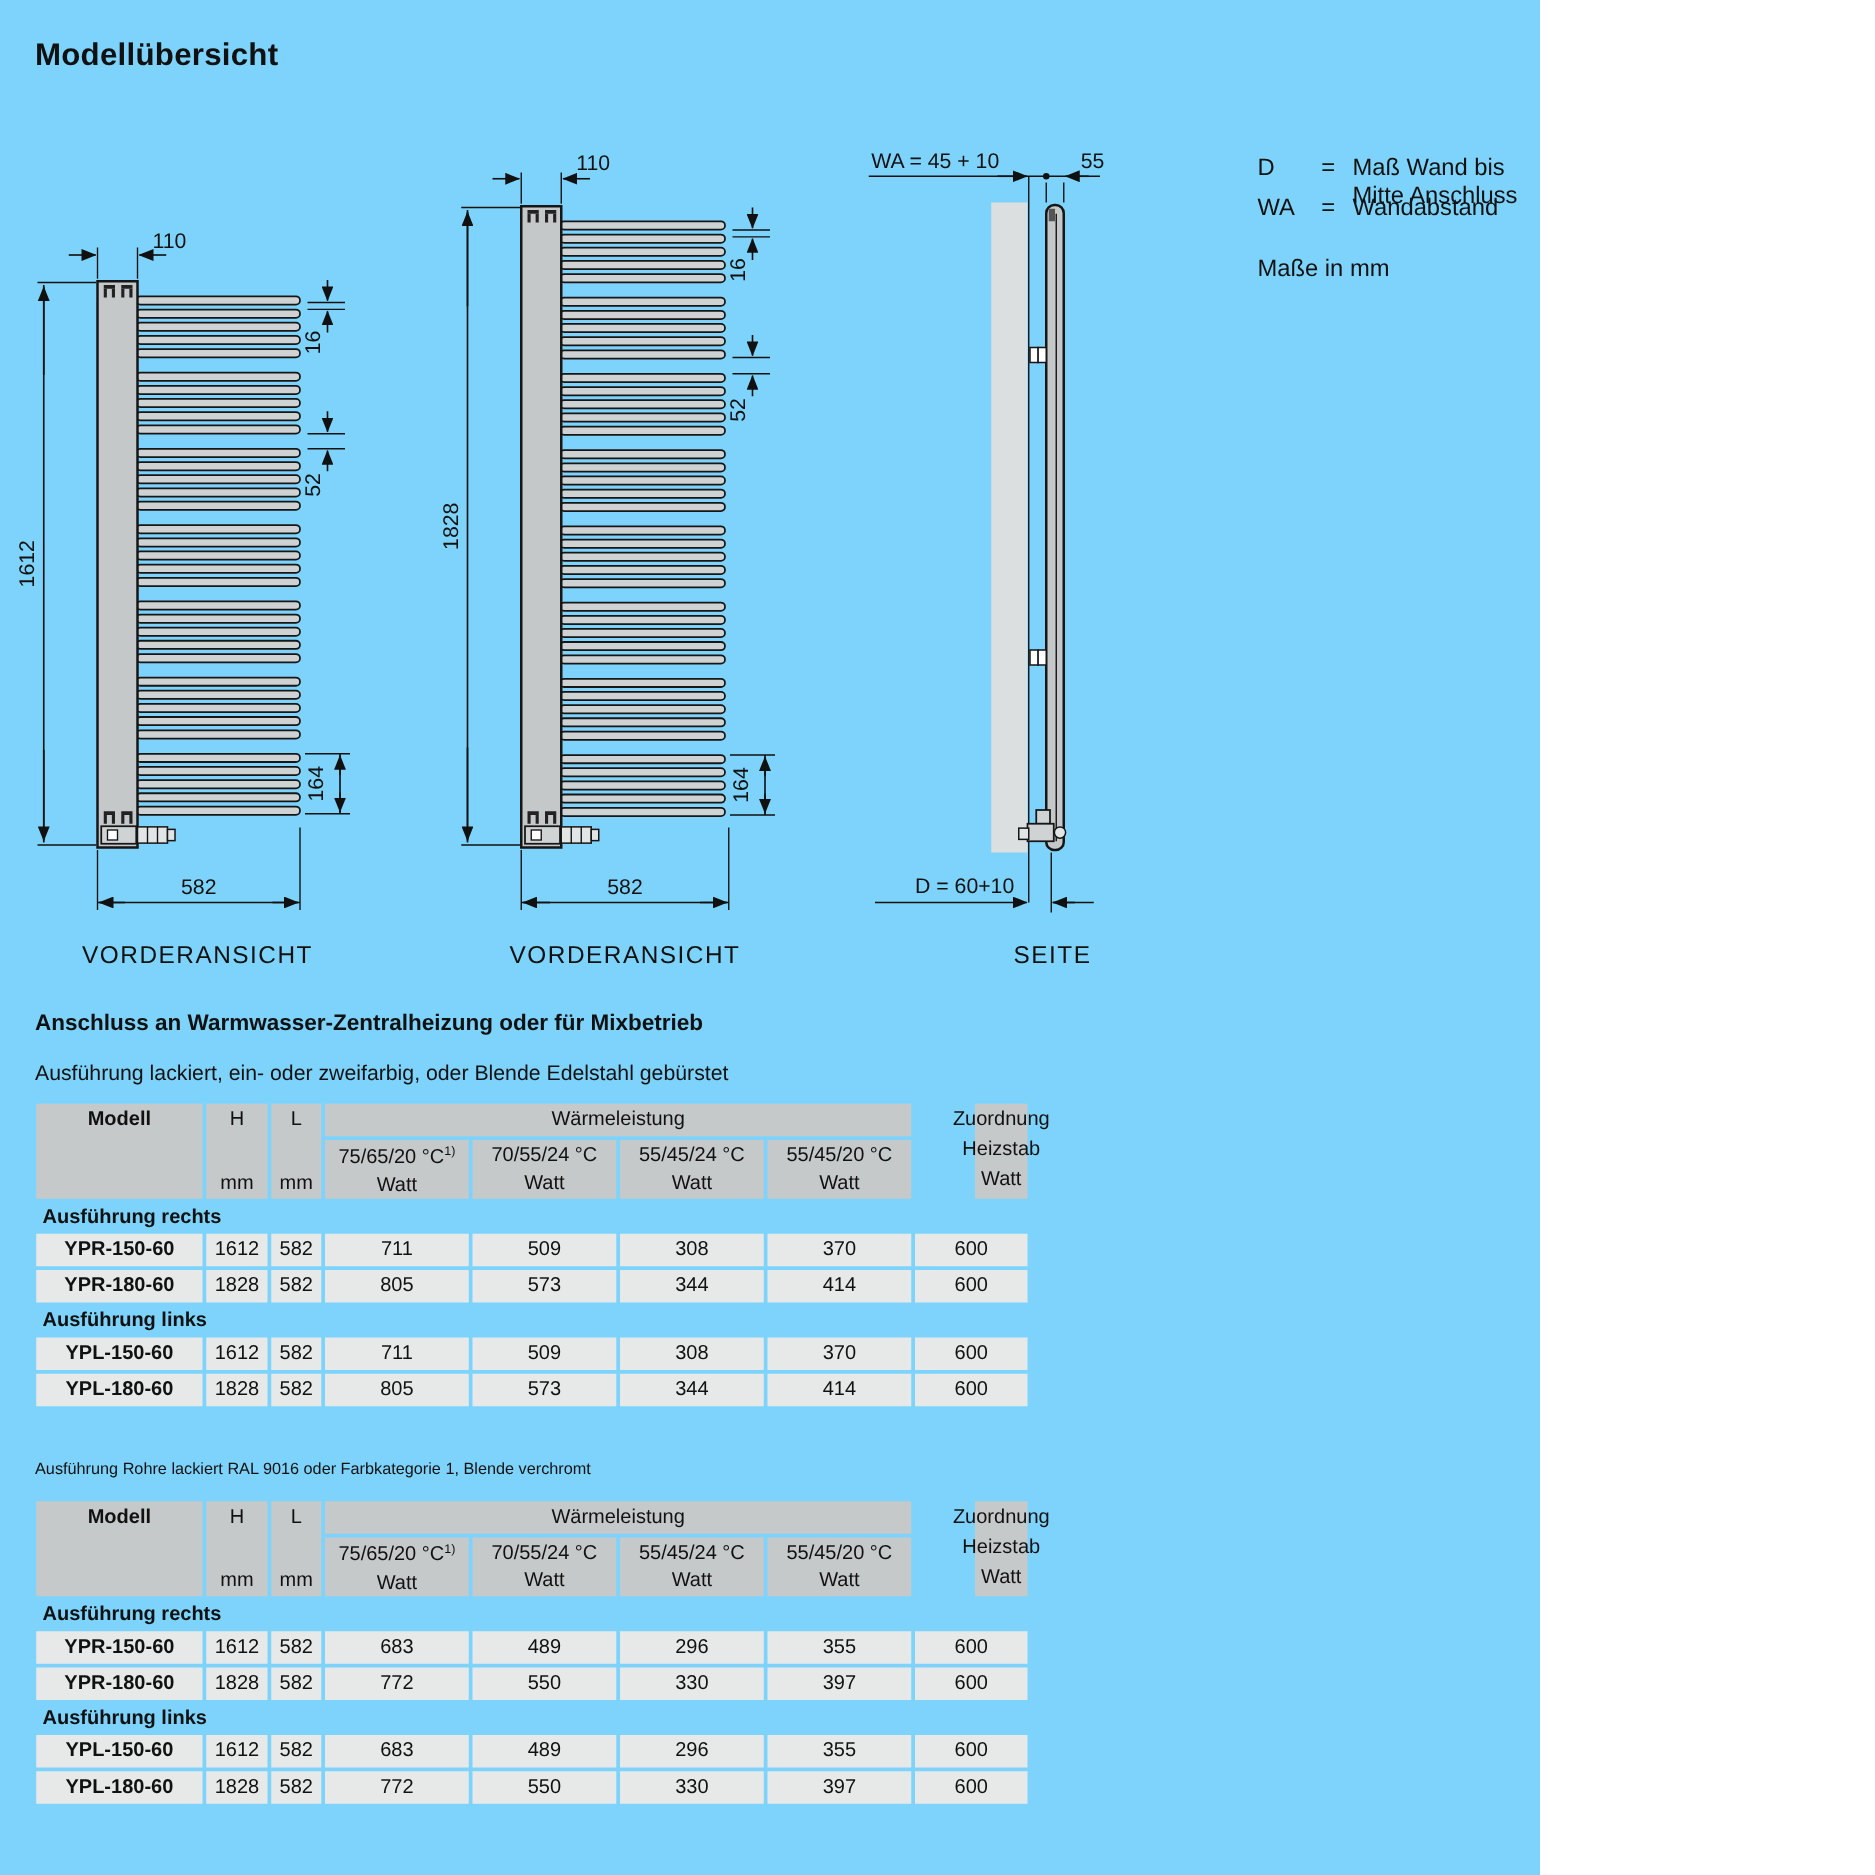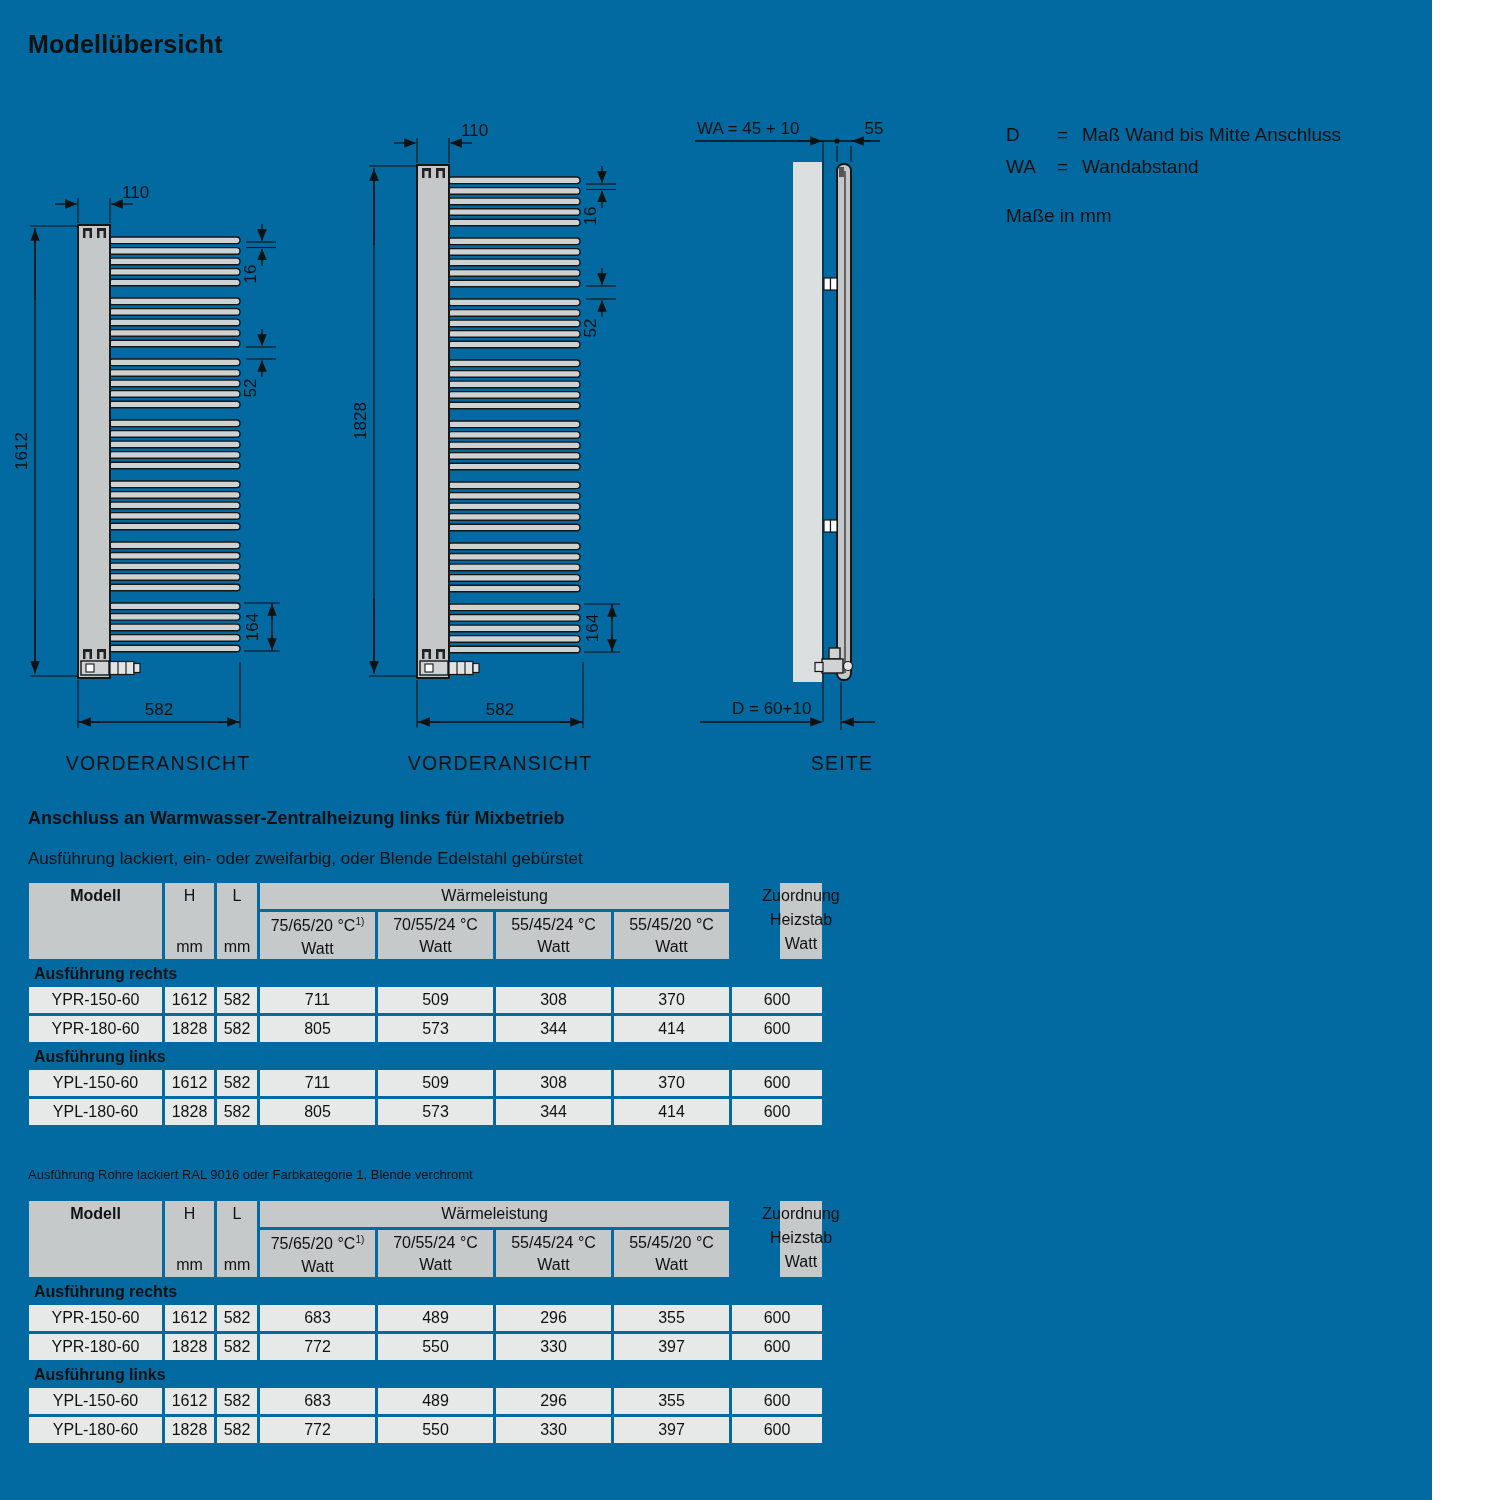--- a/index.html
+++ b/index.html
@@ -1,16 +1,16 @@
 <!DOCTYPE html>
 <html><head>
 <meta charset="utf-8">
 <style>
   html,body{margin:0;padding:0;background:#fff;}
-  #page{position:relative;width:1432px;height:1500px;background:#0369a1;
+  #page{position:relative;width:1232px;height:1500px;background:#7dd3fc;
         font-family:"Liberation Sans","DejaVu Sans",sans-serif;color:#111;overflow:hidden;}
   .abs{position:absolute;}
   #title{left:28px;top:30px;font-size:25px;font-weight:bold;letter-spacing:.2px;}
   
   .leg-row{font-size:19px;}
   #leg-d-abbr{left:1006px;top:124px;} #leg-d-eq{left:1057px;top:124px;} #leg-d-text{left:1082px;top:124px;}
   #leg-wa-abbr{left:1006px;top:156px;} #leg-wa-eq{left:1057px;top:156px;} #leg-wa-text{left:1082px;top:156px;}
   #leg-units{left:1006px;top:205px;font-size:19px;}
   
   svg{position:absolute;overflow:visible;}
@@ -37,21 +37,21 @@
   .hc-span{grid-row:1/3;flex-direction:column;}
   .hc-model{justify-content:flex-start;padding-top:4px;font-weight:bold;box-sizing:border-box;}
   .hc-hl{justify-content:space-between;padding:4px 0 3px;box-sizing:border-box;}
   .hc-heat{grid-column:4/8;grid-row:1;}
   .hc-temp{grid-row:2;flex-direction:column;justify-content:center;line-height:22px;text-align:right;}
   .hc-assign{grid-column:8;justify-content:space-between;padding:3px 0 5px;box-sizing:border-box;line-height:20px;margin-left:48px;}
   sup{font-size:10px;}
   .sec-heading{font-size:16px;font-weight:bold;margin-top:4px;height:21px;padding-left:5px;display:flex;align-items:center;}
   .trow{margin-top:3px;}
   .tcell{background:#e7e9e9;height:26px;font-size:16px;display:flex;align-items:center;justify-content:center;}
-  .tcell.bold{font-weight:normal;}
+  .tcell.bold{font-weight:bold;}
 </style>
 </head>
 <body>
 
 <div id="page">
 
   <div class="abs" id="title">Modellübersicht</div>
 
   <div class="abs leg-row" id="leg-d-abbr">D</div>
   <div class="abs leg-row" id="leg-d-eq">=</div>
@@ -322,21 +322,21 @@
     <text class="dimtxt" text-anchor="middle" x="874" y="134">55</text>
 
     <line class="thin" x1="841" y1="682" x2="841" y2="730"></line>
     <line class="dim" x1="700" y1="722" x2="821.5" y2="722" marker-end="url(#ar3)"></line>
     <line class="dim" x1="860" y1="722" x2="842.5" y2="722" marker-end="url(#ar3)"></line>
     <line class="dim" x1="842" y1="722" x2="875" y2="722"></line>
     <text class="dimtxt" x="732" y="714">D = 60+10</text>
     <text class="lbl" text-anchor="middle" x="842" y="770">SEITE</text>
   </svg>
 
-  <div class="abs" id="sec-heading">Anschluss an Warmwasser-Zentralheizung links für Mixbetrieb</div>
+  <div class="abs" id="sec-heading">Anschluss an Warmwasser-Zentralheizung oder für Mixbetrieb</div>
   <div class="abs" id="caption-0">Ausführung lackiert, ein- oder zweifarbig, oder Blende Edelstahl gebürstet</div>
   <div class="abs" id="caption-1">Ausführung Rohre lackiert RAL 9016 oder Farbkategorie 1, Blende verchromt</div>
 
   <div class="abs tbl" id="tbl0">
     <div class="tgrid thead">
       <div class="hcell hc-span hc-model" style="grid-column:1">Modell</div>
       <div class="hcell hc-span hc-hl" style="grid-column:2">
         <span>H</span>
         <span>mm</span>
       </div>

